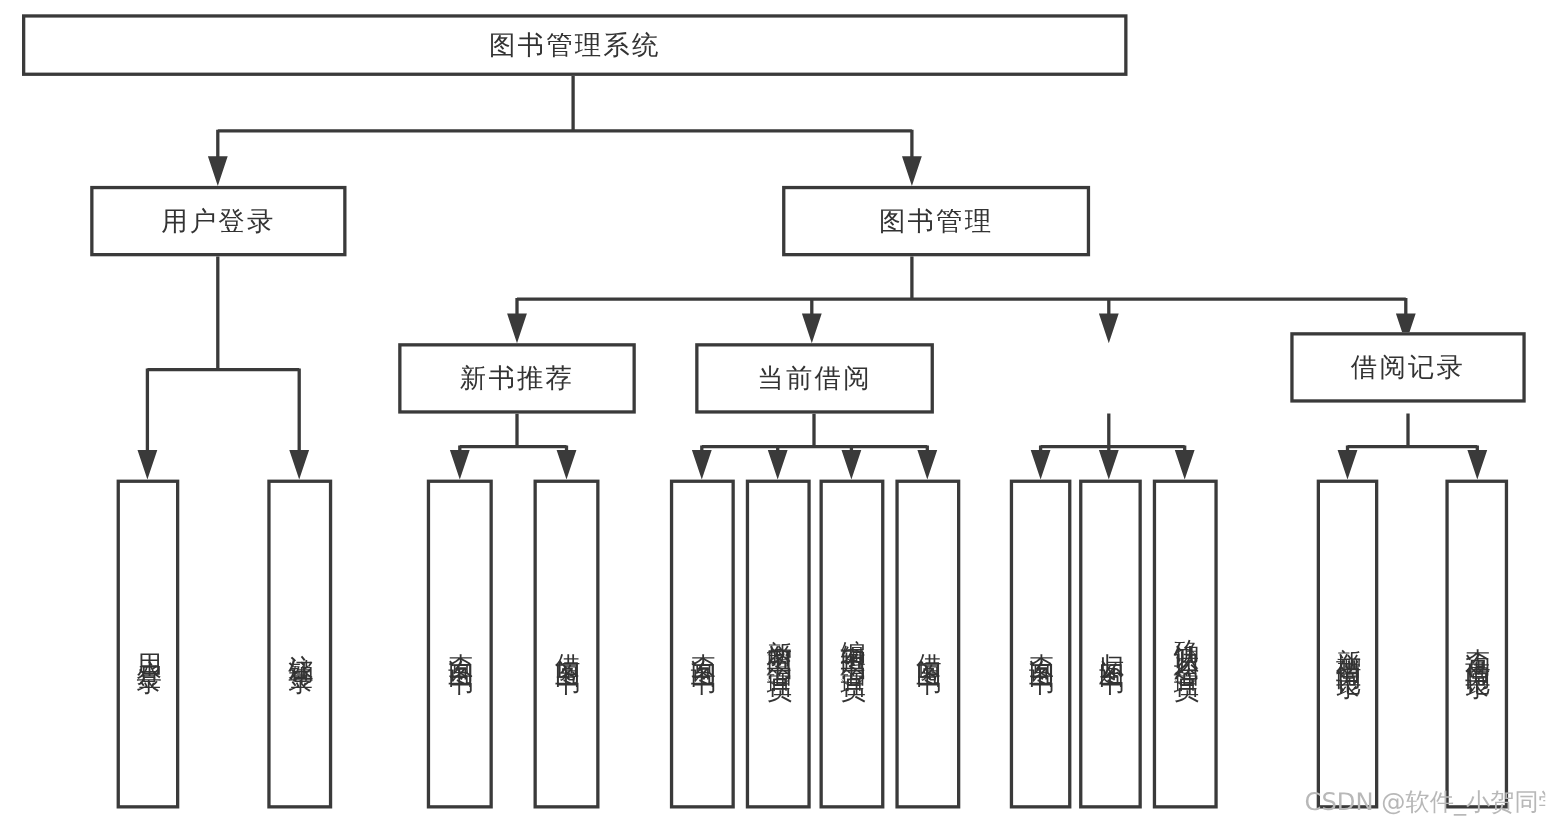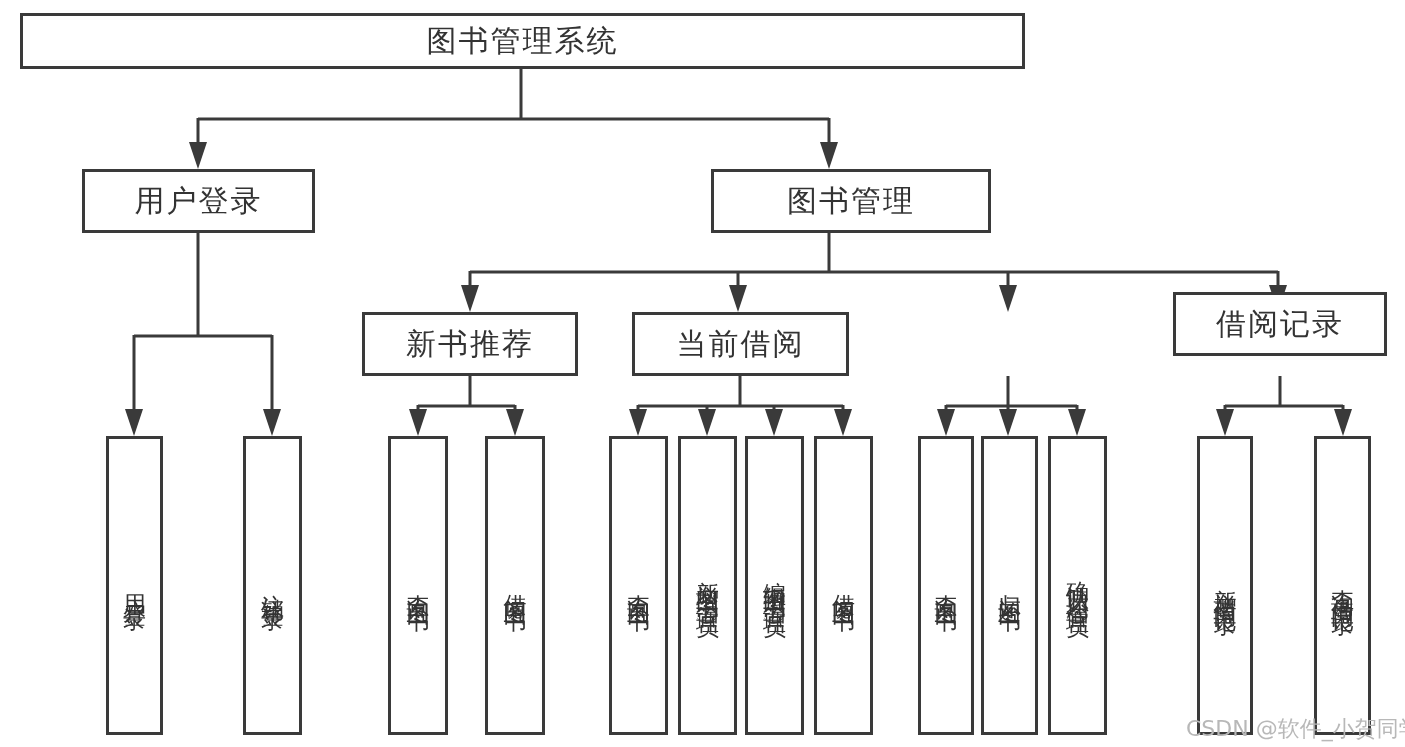--- a/index.html
+++ b/index.html
@@ -14,21 +14,21 @@
   .wire  { fill: none; stroke: #3a3a3a; stroke-width: 3; }
   .arrow { fill: #3a3a3a; stroke: none; }
   .box, .vbox {
     position: absolute;
     box-sizing: border-box;
     background: #ffffff;
     border: 3px solid #3a3a3a;
     display: flex; align-items: center; justify-content: center;
     color: #333333;
   }
-  .box  { font-size: 30px; letter-spacing: 2px; white-space: nowrap; }
+  .box  { font-size: 24px; letter-spacing: 2px; white-space: nowrap; }
   .vbox {
     top: 436px; height: 299px;
     writing-mode: vertical-rl;
     text-orientation: mixed;
     font-size: 23px;
     letter-spacing: 5px;
     line-height: 1;
   }
   .watermark {
     position: absolute;
@@ -82,21 +82,21 @@
       M1334,409H1352L1343,436Z"></path>
   </svg>
 
   <div class="box" style="left:20px;top:13px;width:1005px;height:56px">图书管理系统</div>
 
   <div class="box" style="left:82px;top:169px;width:233px;height:64px">用户登录</div>
   <div class="box" style="left:711px;top:169px;width:280px;height:64px">图书管理</div>
 
   <div class="box" style="left:362px;top:312px;width:216px;height:64px">新书推荐</div>
   <div class="box" style="left:632px;top:312px;width:217px;height:64px">当前借阅</div>
-  <div class="box" style="left:1173px;top:292px;width:214px;height:64px">借阅记录</div>
+  <div class="box" style="left:1173px;top:302px;width:214px;height:64px">借阅记录</div>
 
   <div class="vbox" style="left:106px;width:57px">用户登录</div>
   <div class="vbox" style="left:243px;width:59px">注销登录</div>
 
   <div class="vbox" style="left:388px;width:60px">查询图书</div>
   <div class="vbox" style="left:485px;width:60px">借阅图书</div>
 
   <div class="vbox" style="left:609px;width:59px">查询图书</div>
   <div class="vbox" style="left:678px;width:59px">新增图书（管理员）</div>
   <div class="vbox" style="left:745px;width:59px">编辑图书（管理员）</div>

